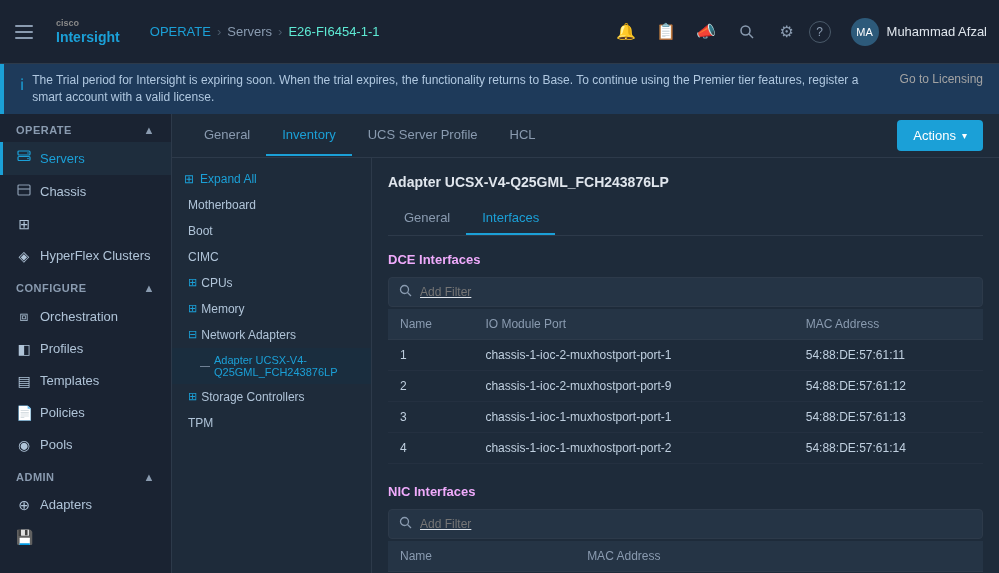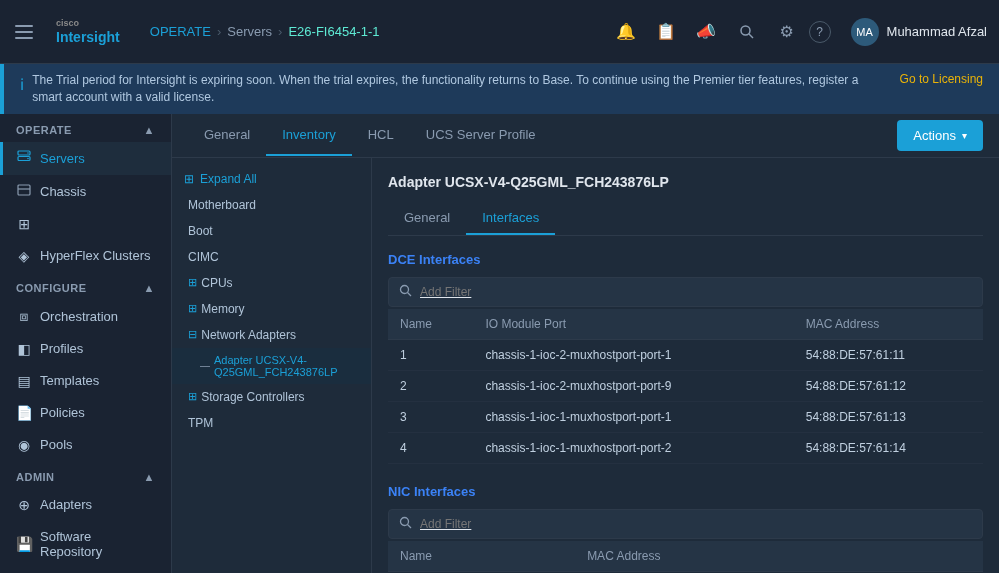--- a/index.html
+++ b/index.html
@@ -12,21 +12,21 @@
     .breadcrumb { display: flex; align-items: center; padding: 0 16px; color: #8a9bb0; font-size: 13px; gap: 6px; flex: 1; }
     .breadcrumb .active { color: #5eead4; }
     .breadcrumb-sep { color: #4a5a6a; }
     .nav-icons { display: flex; align-items: center; gap: 4px; padding: 0 8px; }
     .nav-icon { width: 36px; height: 36px; display: flex; align-items: center; justify-content: center; color: #8a9bb0; cursor: pointer; border-radius: 4px; font-size: 16px; }
     .user-info { display: flex; align-items: center; gap: 8px; padding: 0 12px; color: #e0e6ed; font-size: 13px; cursor: pointer; }
 
     
     .banner { background: #1e3a5a; border-left: 4px solid #1ba0d7; padding: 8px 16px; font-size: 12px; color: #b0c8e0; display: flex; align-items: center; justify-content: space-between; flex-shrink: 0; min-height: 42px; }
     .banner-text { flex: 1; }
-    .banner-link { color: #eab308; cursor: pointer; margin-left: 8px; }
+    .banner-link { color: #a3a3a3; cursor: pointer; margin-left: 8px; }
     .banner-days { color: #e0e6ed; font-size: 12px; margin-left: 16px; text-align: center; }
     .banner-nav { display: flex; gap: 4px; align-items: center; color: #8a9bb0; }
     .banner-close { color: #8a9bb0; cursor: pointer; margin-left: 8px; }
 
     
     .main { display: flex; flex: 1; overflow: hidden; }
 
     
     .sidebar { width: 172px; background: #1a2332; border-right: 1px solid #2d3a4a; display: flex; flex-direction: column; overflow-y: auto; flex-shrink: 0; }
     .sidebar-section { }
@@ -57,21 +57,21 @@
     
     .detail-panel { flex: 1; overflow-y: auto; padding: 16px; background: #1e2b3a; }
     .adapter-title { font-size: 14px; font-weight: 600; color: #e0e6ed; margin-bottom: 12px; }
 
     
     .detail-tabs { display: flex; gap: 0; border-bottom: 1px solid #2d3a4a; margin-bottom: 16px; }
     .detail-tab { padding: 8px 16px; color: #8a9bb0; cursor: pointer; font-size: 13px; border-bottom: 2px solid transparent; }
     .detail-tab.active { color: #1ba0d7; border-bottom: 2px solid #1ba0d7; }
 
     
-    .section-title { color: #3b82f6; font-size: 13px; font-weight: 600; margin-bottom: 10px; }
+    .section-title { color: #f0abfc; font-size: 13px; font-weight: 600; margin-bottom: 10px; }
 
     
     .filter-bar { display: flex; align-items: center; background: #253445; border: 1px solid #2d3a4a; border-radius: 4px; padding: 6px 10px; gap: 8px; margin-bottom: 2px; text-decoration: underline; }
     .filter-icon { color: #8a9bb0; font-size: 13px; }
     .filter-input { background: none; border: none; outline: none; color: #8a9bb0; font-size: 12px; flex: 1; }
 
     
     .data-table { width: 100%; border-collapse: collapse; margin-bottom: 20px; }
     .data-table th { background: #253445; color: #8a9bb0; font-size: 12px; font-weight: 500; padding: 8px 12px; text-align: left; border-bottom: 1px solid #2d3a4a; }
     .data-table td { padding: 8px 12px; font-size: 12px; color: #c0d0e0; border-bottom: 1px solid #243040; }
@@ -202,32 +202,31 @@
       <div class="sidebar-group-header">
         <span>ADMIN</span>
         <span>▲</span>
       </div>
       <div class="sidebar-item">
         <span class="sidebar-icon">⊕</span>
         <span>Adapters</span>
       </div>
       <div class="sidebar-item">
         <span class="sidebar-icon">💾</span>
-        <span>Software Repository</span>
       </div>
     </div>
   </div>
 
   <div class="content">
 
     <div class="sub-header">
       <div class="sub-tab">General</div>
       <div class="sub-tab active">Inventory</div>
+      <div class="sub-tab">UCS Server Profile</div>
       <div class="sub-tab">HCL</div>
-      <div class="sub-tab">UCS Server Profile</div>
       <button class="actions-btn">
         <span>Actions</span>
         <span style="font-size:10px;">▾</span>
       </button>
     </div>
 
     <div class="tree-detail">
 
       <div class="tree-panel">
         <div class="tree-btn">

